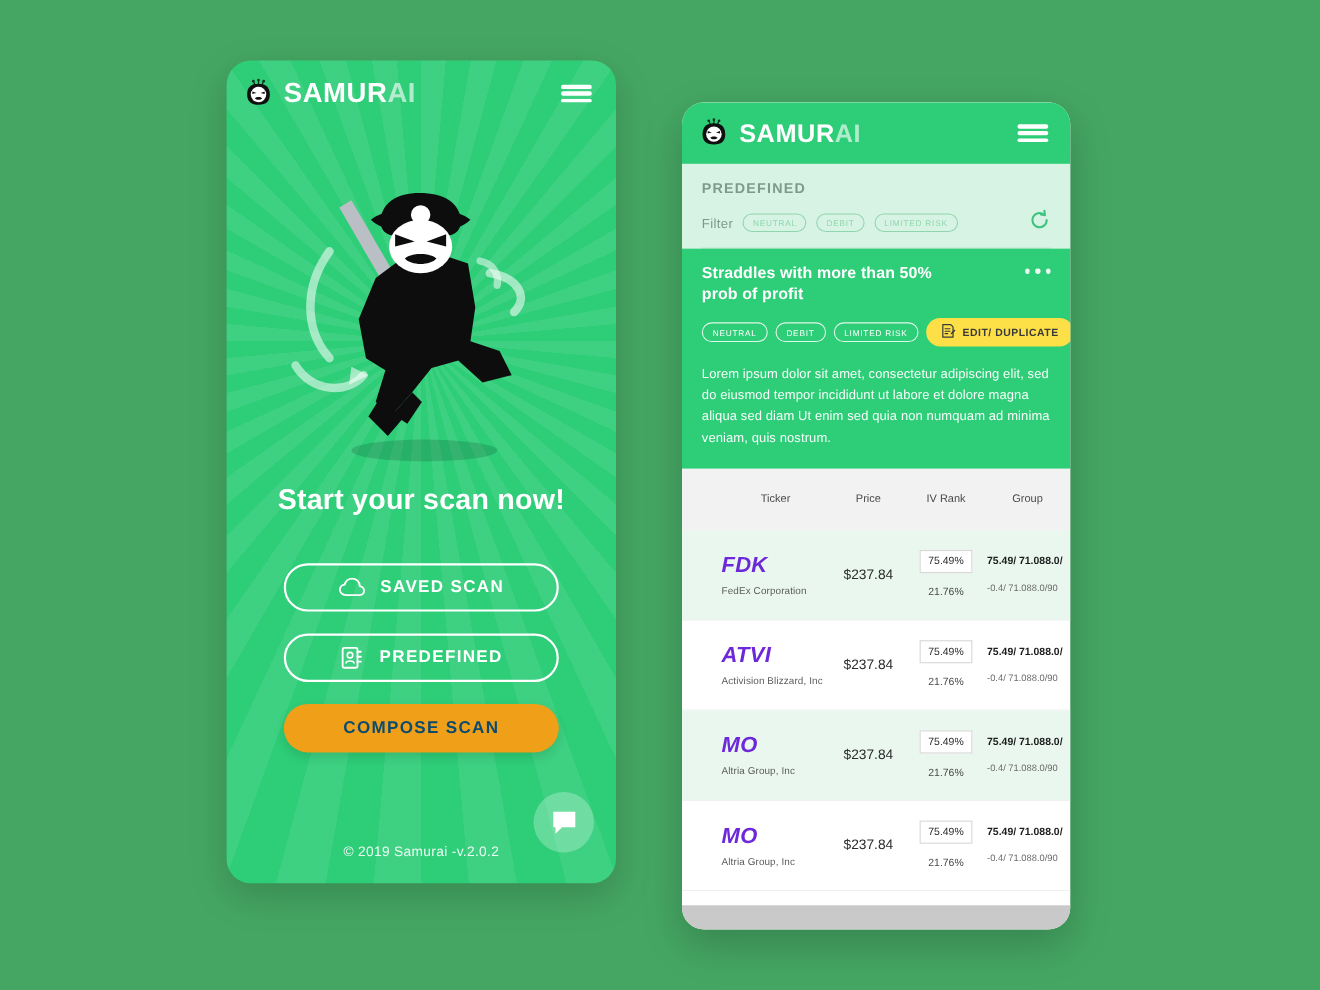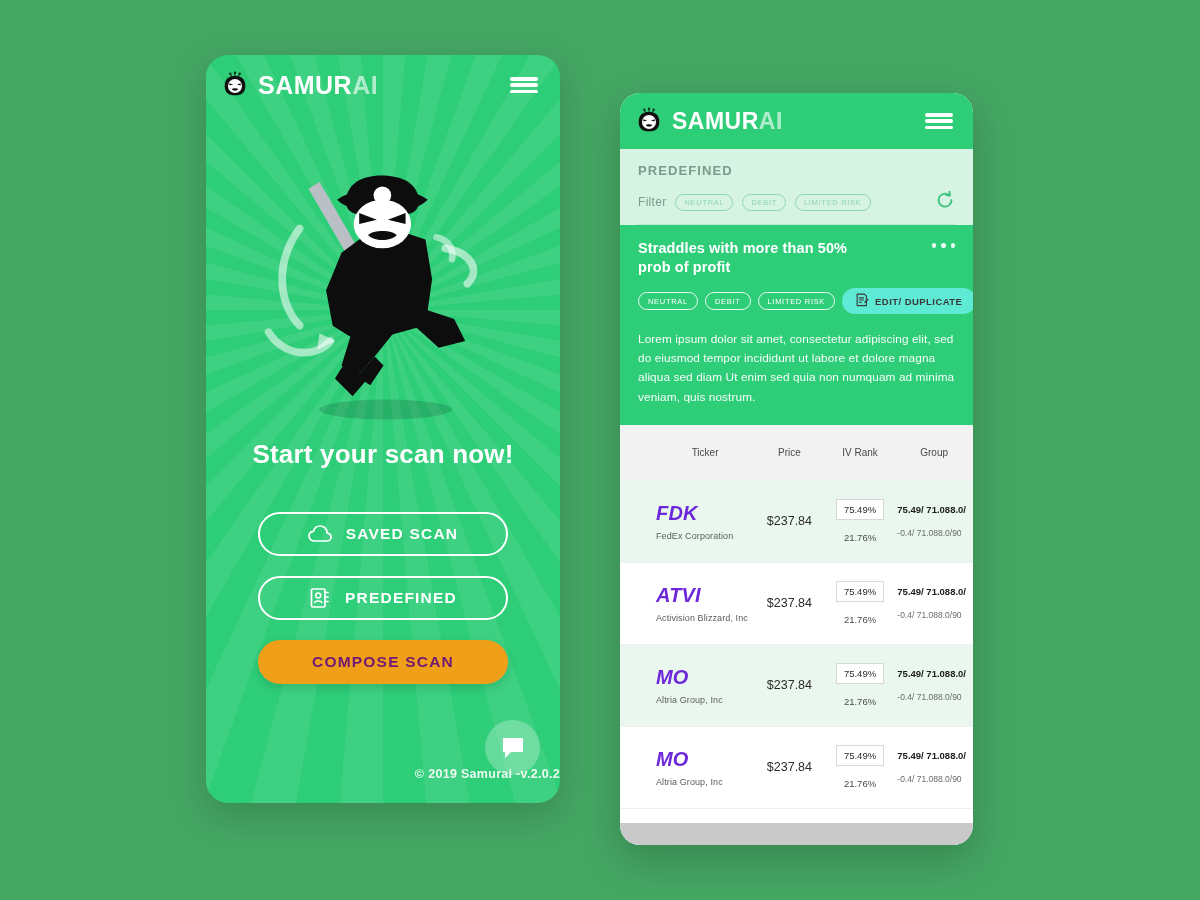--- a/index.html
+++ b/index.html
@@ -123,41 +123,40 @@
     cursor: pointer;
     user-select: none;
   }
   .btn-outline {
     border: 2.5px solid #ffffff;
     color: #ffffff;
     background: transparent;
   }
   .btn-solid {
     background: #efa018;
-    color: #701a75;
+    color: #0c4a6e;
     border: none;
     box-shadow: 0 4px 10px rgba(0,0,0,0.12);
   }
   .btn svg { display: block; }
 
   .p1-footer {
     position: absolute;
     left: 0; right: 0; bottom: 0;
     height: 90px;
     z-index: 3;
   }
   .copyright {
     position: absolute;
     left: 0; right: 0;
     bottom: 22px;
-    text-align: right;
+    text-align: center;
     color: rgba(255,255,255,0.9);
     font-size: 12.5px;
     letter-spacing: 0.3px;
-    font-weight: bold;
   }
   .fab {
     position: absolute;
     right: 20px;
     bottom: 28px;
     width: 55px;
     height: 55px;
     border-radius: 50%;
     background: rgba(255,255,255,0.26);
     display: flex;
@@ -255,21 +254,21 @@
     color: #ffffff;
     border-radius: 10px;
     font-size: 7.5px;
     letter-spacing: 0.7px;
     padding: 3.5px 9px;
     white-space: nowrap;
     cursor: pointer;
   }
   .edit-btn {
     margin-left: auto;
-    background: #5eead4;
+    background: #fde047;
     color: #3a3a3a;
     border-radius: 16px;
     height: 26px;
     padding: 0 14px;
     display: flex;
     align-items: center;
     gap: 6px;
     font-size: 9.5px;
     font-weight: bold;
     letter-spacing: 0.45px;

